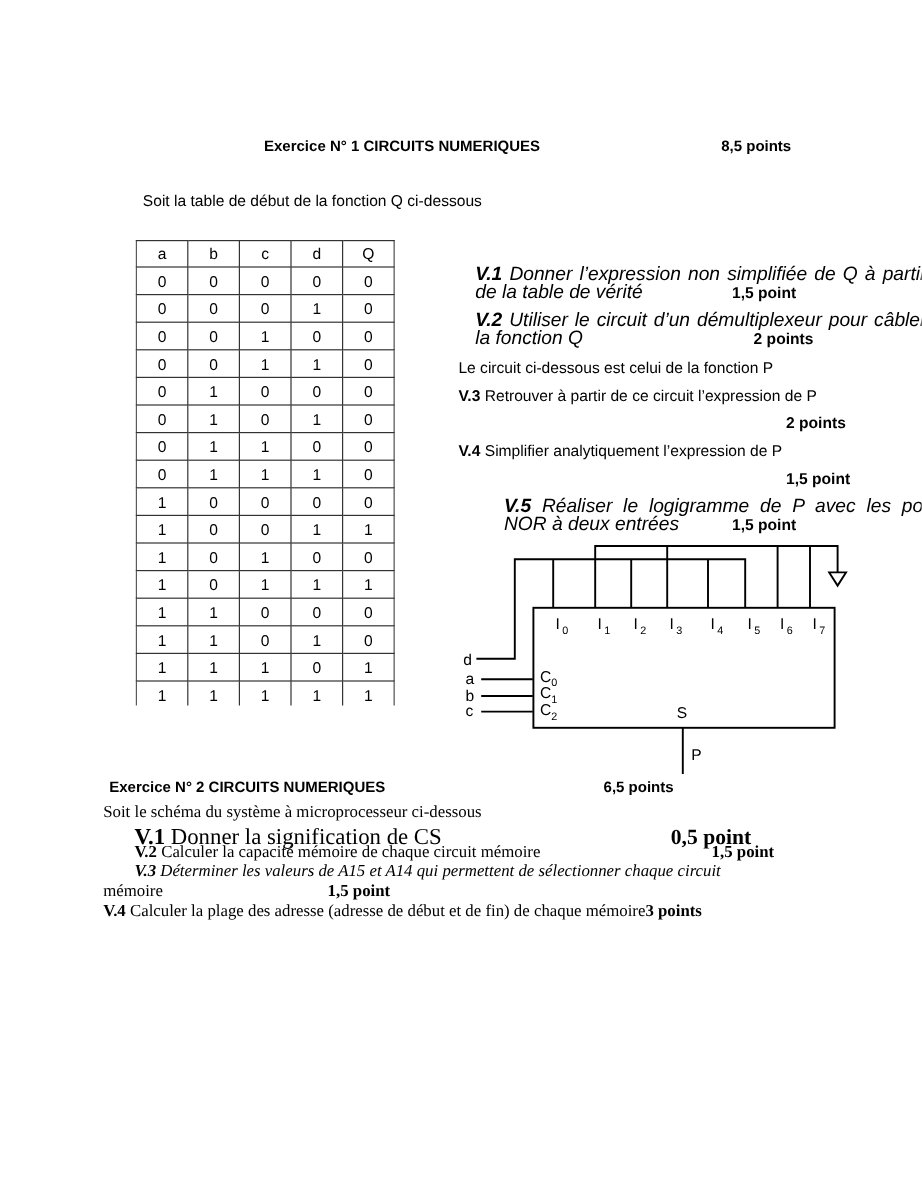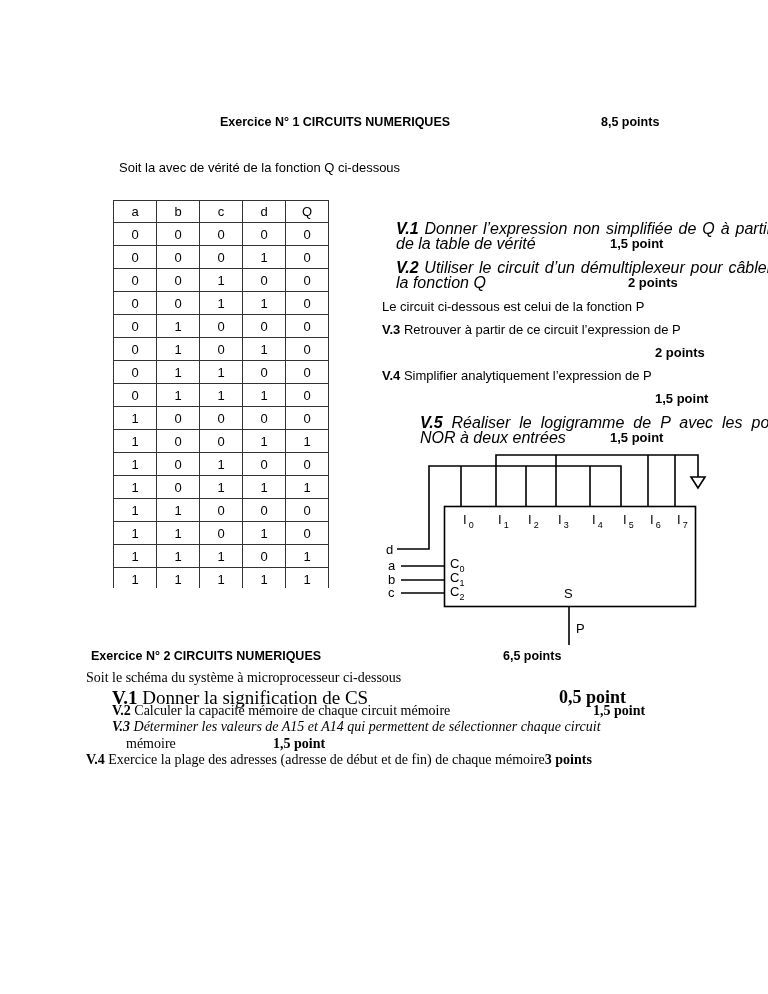--- a/index.html
+++ b/index.html
@@ -20,21 +20,21 @@
     .qtext { position:absolute; left:396px; width:376px; font-size:16px; line-height:15px; text-align:justify;font-style:italic; }
     .right-pts { position:absolute; font-size:13px; font-weight:bold; }
 
     svg text { font-family: "Liberation Sans", sans-serif; }
   </style>
 </head>
 <body>
 
 <div class="abs sans h1" style="left:185px; top:115px;margin-left:35px;">Exercice N° 1 CIRCUITS NUMERIQUES</div>
 <div class="abs sans h1" style="left:601px; top:115px;">8,5 points</div>
-<div class="abs sans p13" style="left:119px; top:160px;">Soit la avec de vérité de la fonction Q ci-dessous</div>
+<div class="abs sans p13" style="left:119px; top:160px;">Soit la table de début de la fonction Q ci-dessous</div>
 
 <div id="truth-wrap" class="sans">
   <table id="truth">
     <tbody id="truth-body">
         <tr class="hd">
           <td>a</td>
           <td>b</td>
           <td>c</td>
           <td>d</td>
           <td>Q</td>
@@ -239,18 +239,18 @@
 <div class="abs serif b" style="left:559px; top:687px; font-size:18px;">0,5 point</div>
 
 <div class="abs serif" style="left:112px; top:703px; font-size:14px;">
   <span class="b">V.2</span><span> Calculer la capacité mémoire de chaque circuit mémoire</span>
 </div>
 <div class="abs serif b" style="left:593px; top:703px; font-size:14px;">1,5 point</div>
 
 <div class="abs serif" style="left:112px; top:719px; font-size:14px;font-style:italic;">
   <span class="b">V.3</span><span> Déterminer les valeurs de A15 et A14 qui permettent de sélectionner chaque circuit</span>
 </div>
-<div class="abs serif" style="left:86px; top:736px; font-size:14px;margin-left:40px;">mémoire</div>
+<div class="abs serif" style="left:86px; top:736px; font-size:14px;">mémoire</div>
 <div class="abs serif b" style="left:273px; top:736px; font-size:14px;">1,5 point</div>
 
 <div class="abs serif" style="left:86px; top:752px; font-size:14px;">
-  <span class="b">V.4</span><span> Exercice la plage des adresses (adresse de début et de fin) de chaque mémoire</span><span class="b">3 points</span>
+  <span class="b">V.4</span><span> Calculer la plage des adresse (adresse de début et de fin) de chaque mémoire</span><span class="b">3 points</span>
 </div>
 
 </body></html>

